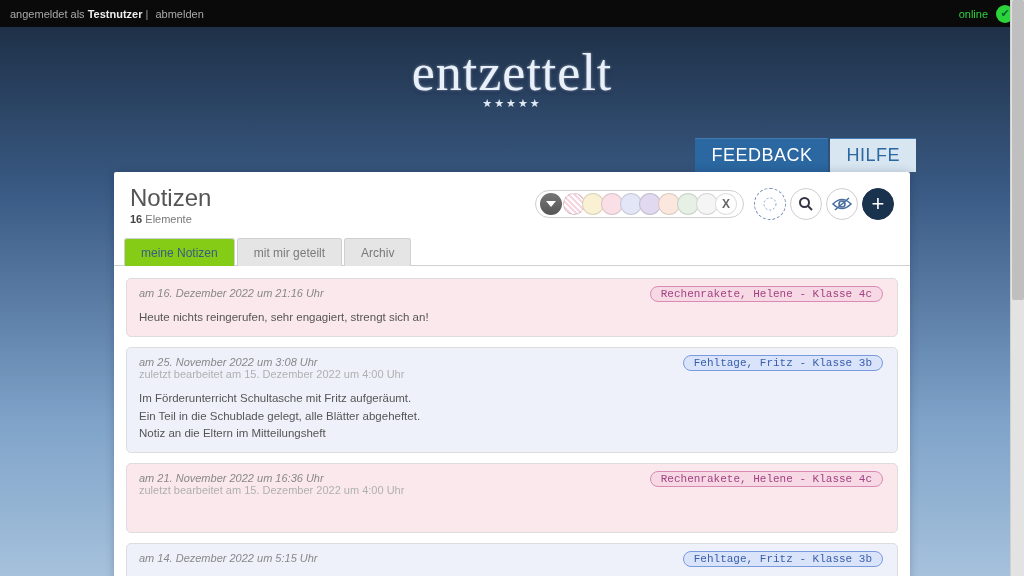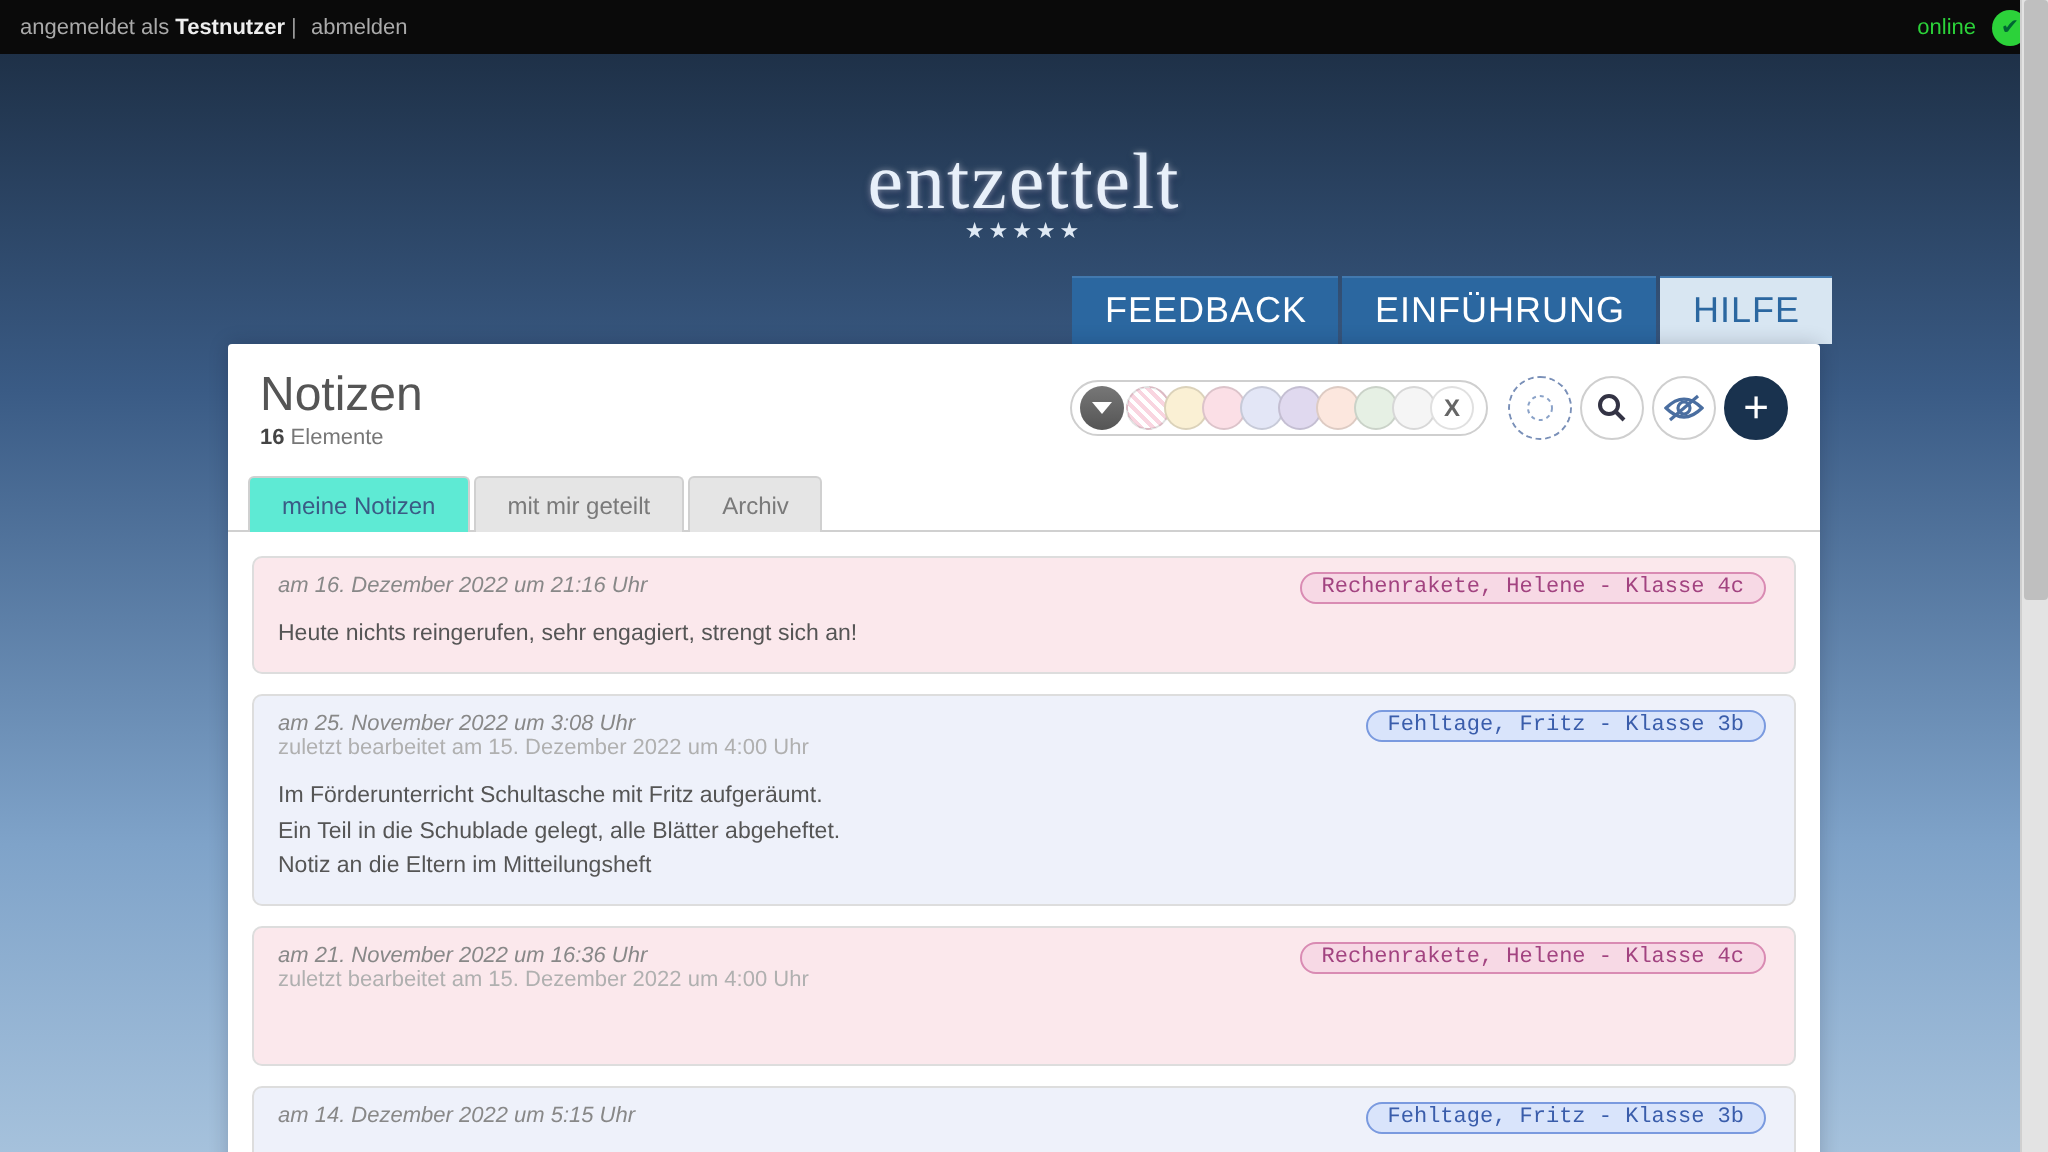--- a/index.html
+++ b/index.html
@@ -38,23 +38,23 @@
     border-left:1px solid #cfcfcf;
   }
   .sb-thumb {
     position:absolute; left:1px; top:0; width:12px; height:300px;
     background: #bfbfbf; border-radius: 2px;
   }
   .header-area { height: 118px; position: relative; }
   .logo-block { text-align:center; padding-top:20px; position:relative; }
   .logo-text {
     font-family: "Segoe Script", "Comic Sans MS", cursive;
-    font-size: 40px; color:#e8f0fa; letter-spacing:1px;
+    font-size: 52px; color:#e8f0fa; letter-spacing:1px;
     text-shadow: 0 0 3px rgba(255,255,255,0.5), 0 2px 4px rgba(0,0,60,0.4);
-    font-weight: 500; line-height: 1; margin-top: 24px;
+    font-weight: 500; line-height: 1;
   }
   .logo-stars { color:#dfe9f4; letter-spacing:2px; font-size:11px; margin-top:-2px;}
   .navtabs { position:absolute; right:108px; bottom:-27px; display:flex; gap:2px;}
   .navtabs .ntab {
     background:#2b67a0; color:#fff; font-size:18px; padding:6px 16px; border-top:1px solid #4279af;
     letter-spacing:.5px; cursor:pointer;
   }
   .navtabs .ntab.light { background:#d8e6f2; color:#2b67a0;}
   .panel {
     width: 796px;
@@ -108,21 +108,21 @@
   }
   .inner-tabs{
     display:flex; margin-top:12px; padding-left:10px; gap:2px;
     border-bottom:1px solid #d0d0d0;
   }
   .itab{
     padding:7px 16px 6px; font-size:12px; color:#7a7a7a;
     background:#e5e5e5; border:1px solid #d0d0d0; border-bottom:none;
     position:relative; top:1px; cursor:pointer; border-radius:3px 3px 0 0;
   }
-  .itab.active{ background:#5eead4; color:#3a5b85; font-weight:500; }
+  .itab.active{ background:#84cc16; color:#3a5b85; font-weight:500; }
   .list{ padding:12px 12px 20px 12px; }
   .card{
     border:1px solid #ddd; border-radius:5px;
     padding:8px 12px 10px 12px; margin-bottom:10px;
     font-size:11.5px; color:#666;
     position:relative;
   }
   .card.pink{ background:#fbe8ec;}
   .card.blue{ background:#eef1fa;}
   .card .time{ color:#888; font-size:11px;font-style:italic;}
@@ -151,21 +151,20 @@
   </div>
 </div>
 
 <div class="header-area">
   <div class="logo-block">
     <div class="logo-text">entzettelt</div>
     <div class="logo-stars">★★★★★</div>
   </div>
   <div class="navtabs">
     <div class="ntab">FEEDBACK</div>
-    <div class="ntab">EINFÜHRUNG</div>
     <div class="ntab light">HILFE</div>
   </div>
 </div>
 
 <div class="panel">
 
   <div class="panel-top">
     <div>
       <div class="page-title">Notizen</div>
       <div class="page-sub"><b>16</b><span> Elemente</span></div>

